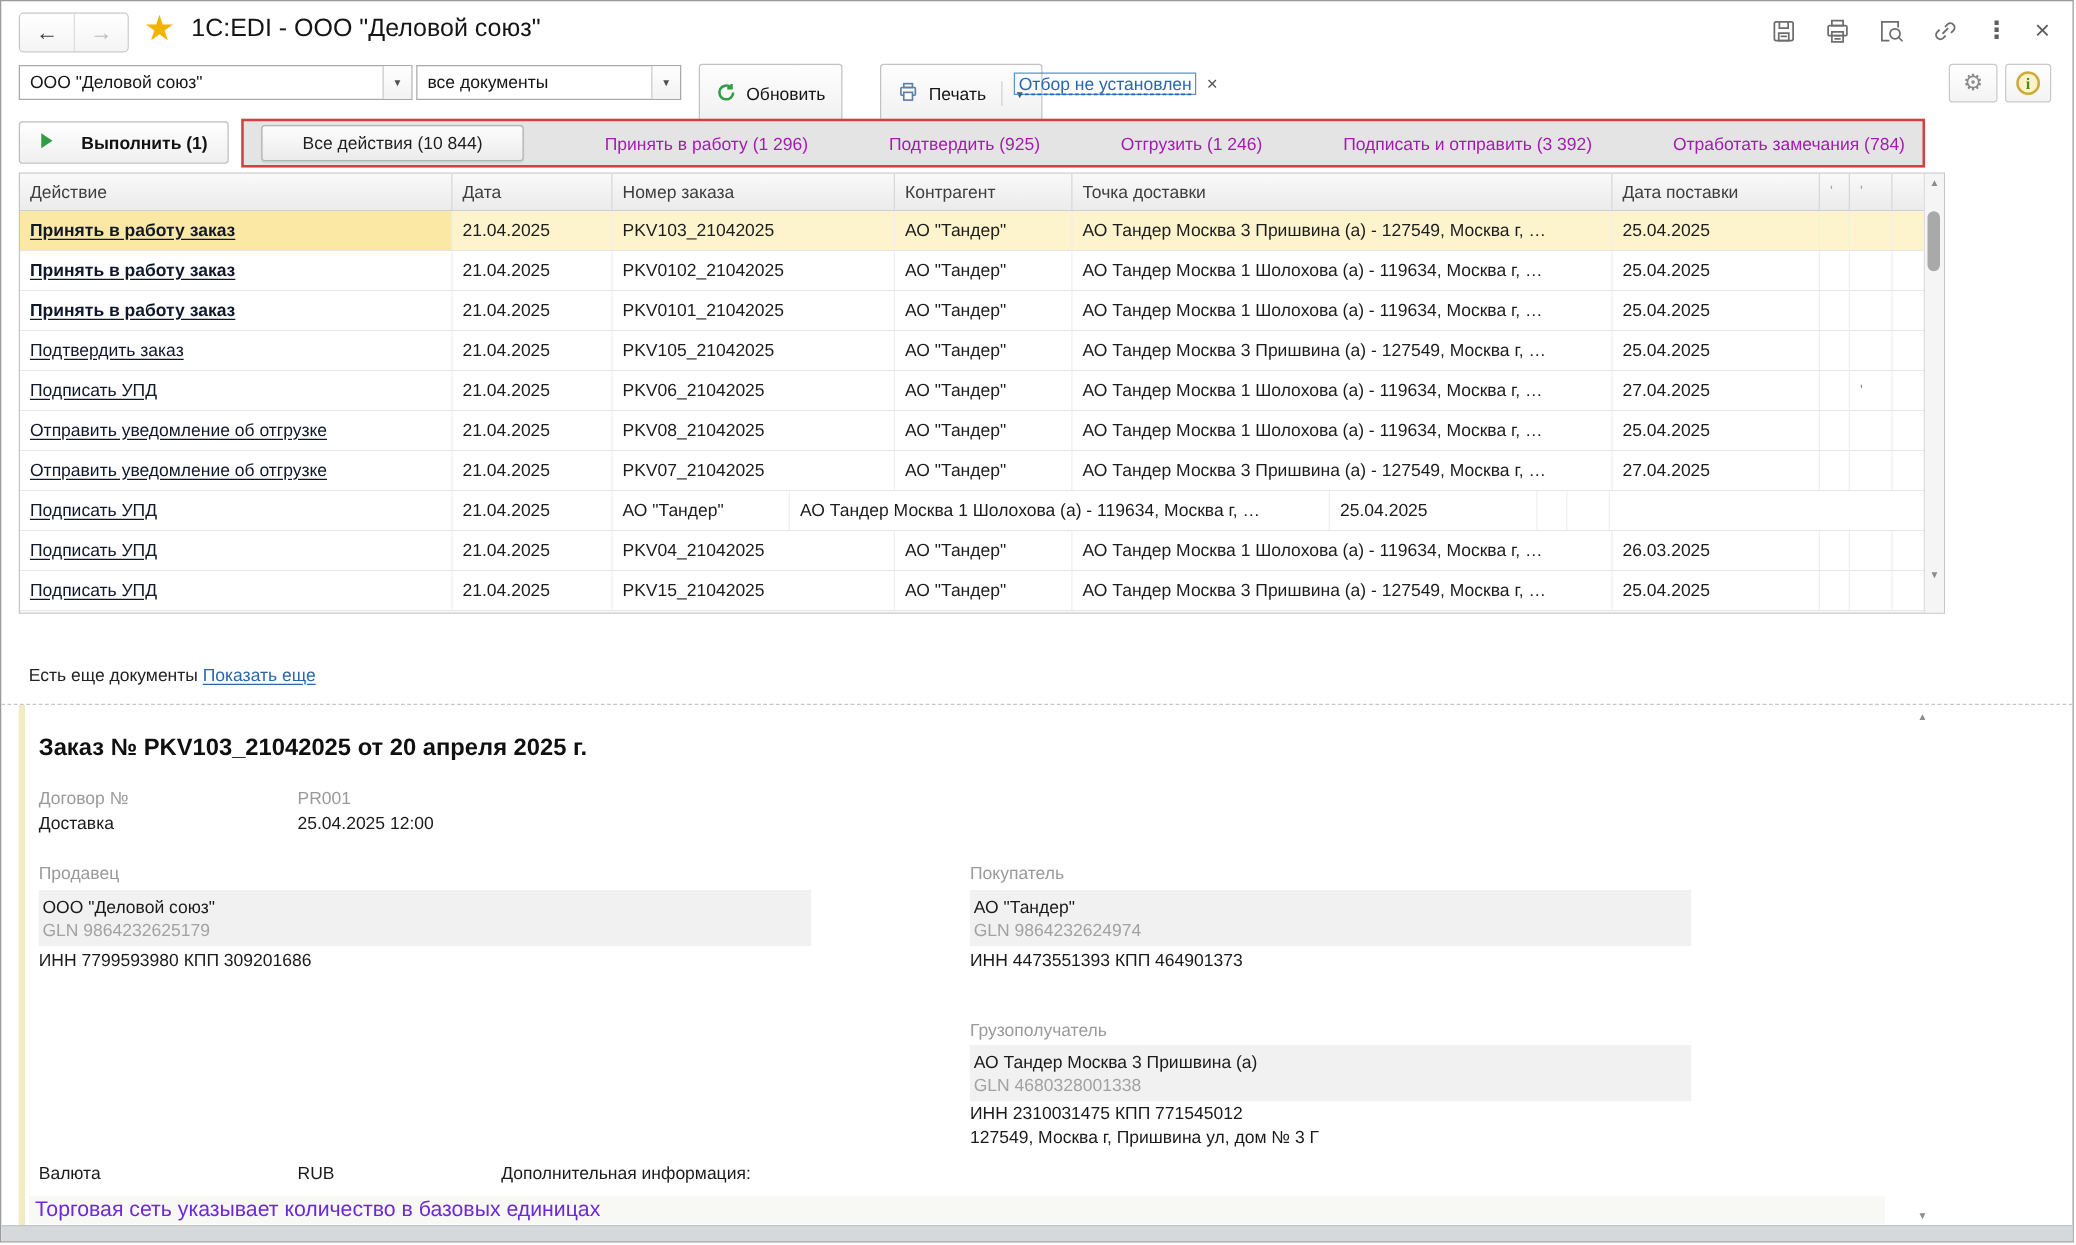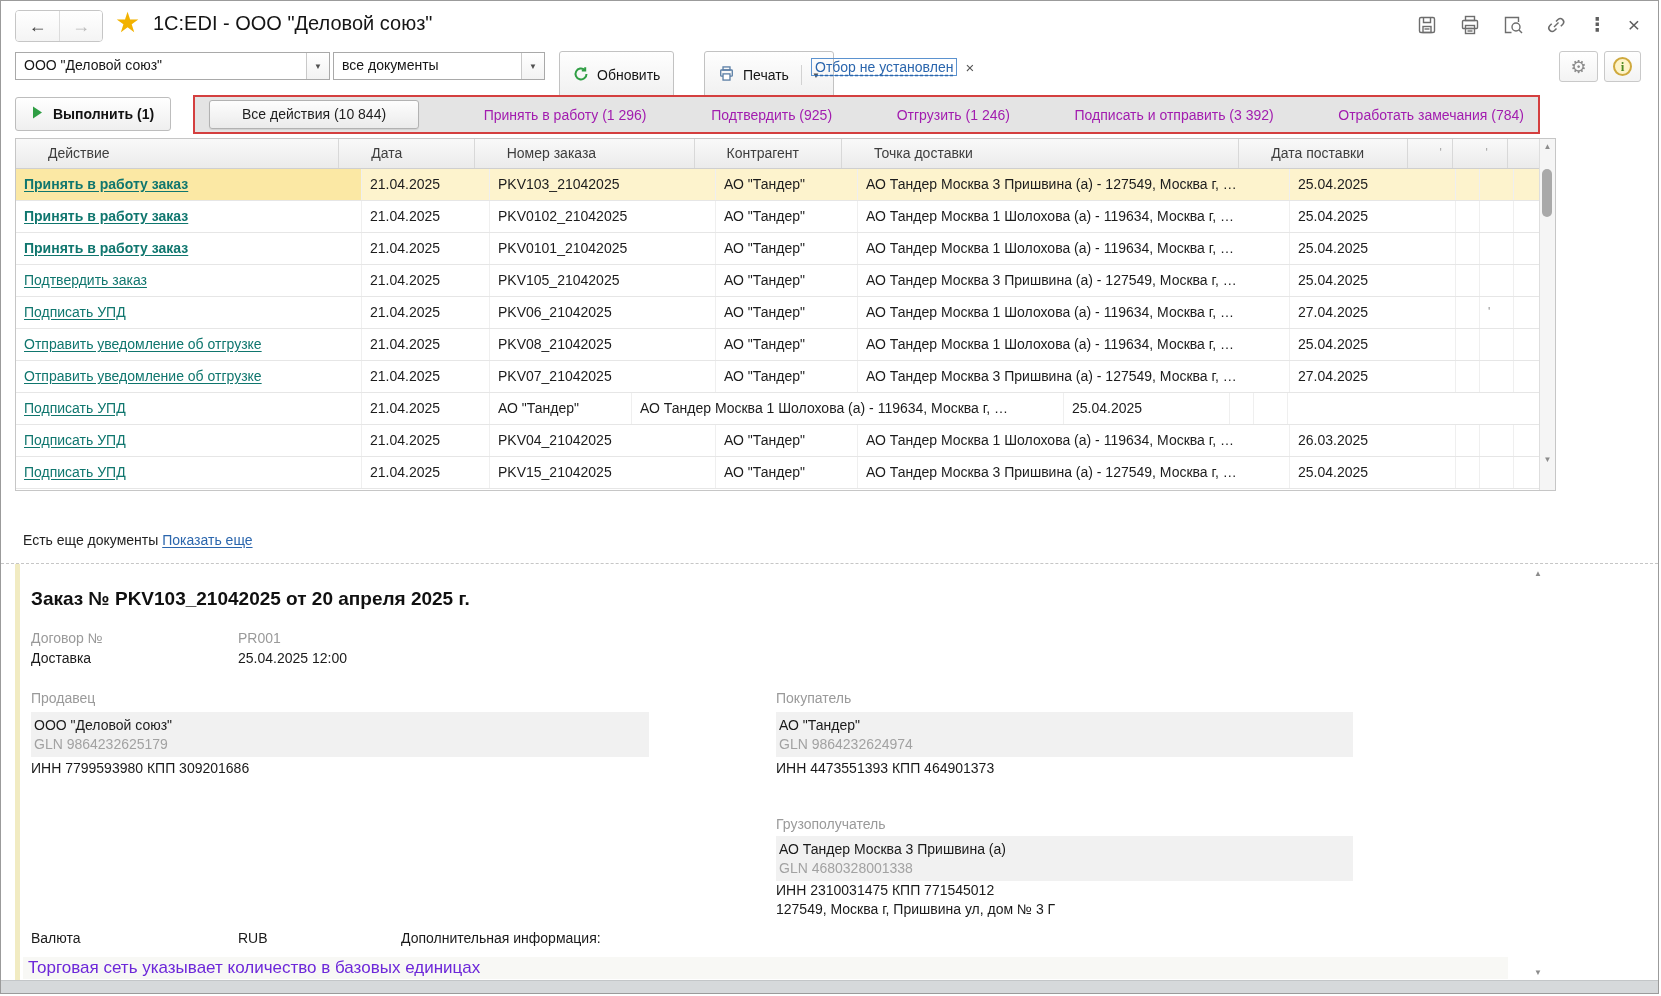--- a/index.html
+++ b/index.html
@@ -29,38 +29,38 @@
   .filterlink { position:absolute; left:810px; top:55px; height:22px; display:flex; align-items:center; gap:8px; }
   .filterlink .flk { color:#2b66ad; font-size:14px; border:1px solid #5b92cf; padding:0 3px; text-decoration:underline; text-decoration-style:dashed; text-underline-offset:3px; }
   .filterlink .fx { color:#555; font-size:15px; }
 
   .sq-btn { position:absolute; top:50px; height:31px; border:1px solid #c9c9c9; border-radius:3px; background:linear-gradient(#fff,#f3f3f3); display:flex; align-items:center; justify-content:center; }
   .gear { width:39px; font-size:18px; color:#8b8b8b; }
   .infob { width:37px; }
   .info-circle { width:19px; height:19px; border-radius:50%; background:#fdf3c8; border:2px solid #cfa93d; color:#4f8a23; font-weight:bold; font-size:13px; display:flex; align-items:center; justify-content:center; font-family:"Liberation Serif", serif; }
 
   
-  .execbtn { position:absolute; left:14px; top:96px; height:34px; display:inline-flex; align-items:center; gap:10px; padding:0 16px; border:1px solid #bdbdbd; border-radius:3px; background:linear-gradient(#ffffff,#efefef); font-size:14px; font-weight:bold; color:#111; }
+  .execbtn { position:absolute; left:14px; top:96px; height:34px; display:inline-flex; align-items:center; gap:22px; padding:0 16px; border:1px solid #bdbdbd; border-radius:3px; background:linear-gradient(#ffffff,#efefef); font-size:14px; font-weight:bold; color:#111; }
   .tabswrap { position:absolute; left:192px; top:94px; width:1347px; height:39px; border:2px solid #d43f3f; background:#e4e4e4; display:flex; align-items:center; justify-content:space-between; padding:0 14px; }
   .tab { font-size:14px; color:#a21caf; white-space:nowrap; }
   .tab.selected { background:linear-gradient(#fdfdfd,#ebebeb); border:1px solid #b2b2b2; border-radius:3px; height:29px; line-height:27px; padding:0 32px; color:#1e1e1e; box-shadow:0 1px 1px rgba(0,0,0,.08); }
 
   
   .grid { position:absolute; left:14px; top:137px; width:1541px; height:353px; border:1px solid #c6c6c6; background:#fff; }
   .ghead { display:flex; height:30px; background:linear-gradient(#f9f9f9,#ebebeb); border-bottom:1px solid #cfcfcf; width:1524px; }
-  .hc { font-size:14px; color:#3e3e3e; line-height:29px; padding-left:8px; border-right:1px solid #d8d8d8; white-space:nowrap; overflow:hidden;margin-left:24px; }
+  .hc { font-size:14px; color:#3e3e3e; line-height:29px; padding-left:8px; border-right:1px solid #d8d8d8; white-space:nowrap; overflow:hidden; }
   .hc.flag { color:#a5a5a5; font-size:12px; }
   .hc.fill { flex:1; border-right:none; }
   .grow { display:flex; height:32px; border-bottom:1px solid #e6e6e6; background:#fff; width:1524px; }
   .gc { font-size:14px; color:#1c1c1c; line-height:31px; padding-left:8px; border-right:1px solid #efefef; white-space:nowrap; overflow:hidden; }
   .gc.fill { flex:1; border-right:none; }
   .gc.flag { color:#8f8f8f; font-size:12px; }
   .grow.sel { background:#fdf3cd; }
   .grow.sel .gc0 { background:#fbe8a4; }
-  a.action { color:#0f766e; text-decoration:underline; text-underline-offset:2px; cursor:pointer; }
+  a.action { color:#0f172a; text-decoration:underline; text-underline-offset:2px; cursor:pointer; }
   .grow.bold a.action { font-weight:bold; }
   .vscroll { position:absolute; right:0; top:0; bottom:0; width:16px; background:#f5f5f5; border-left:1px solid #dedede; }
   .vscroll .up { position:absolute; top:3px; left:0; right:0; text-align:center; font-size:8px; color:#8c8c8c; }
   .vscroll .thumb { position:absolute; top:30px; left:2px; width:10px; height:48px; background:#a9a9a9; border-radius:6px; }
   .vscroll .down { position:absolute; bottom:26px; left:0; right:0; text-align:center; font-size:8px; color:#8c8c8c; }
 
   
   .more-line { position:absolute; left:22px; top:531px; font-size:14px; color:#222; }
   .more-line a { color:#2b66ad; text-decoration:underline; text-underline-offset:2px; cursor:pointer; }
   .dashedsep { position:absolute; left:0; right:0; top:562px; border-top:1px dashed #c6c6c6; }

